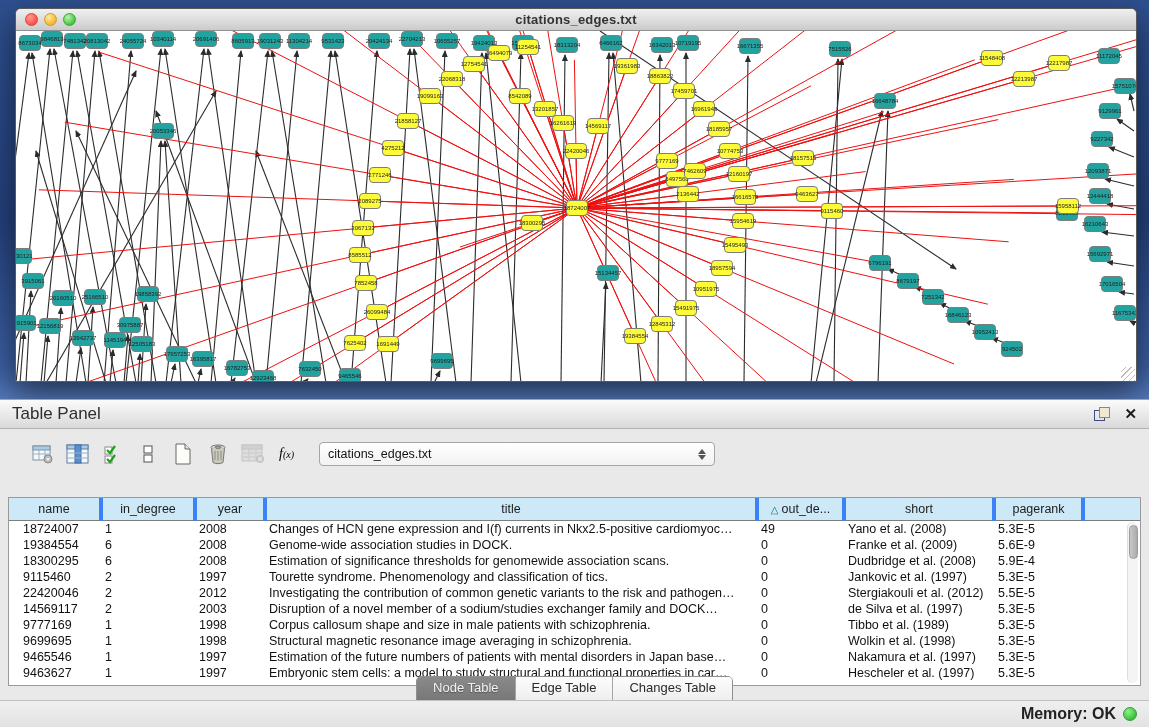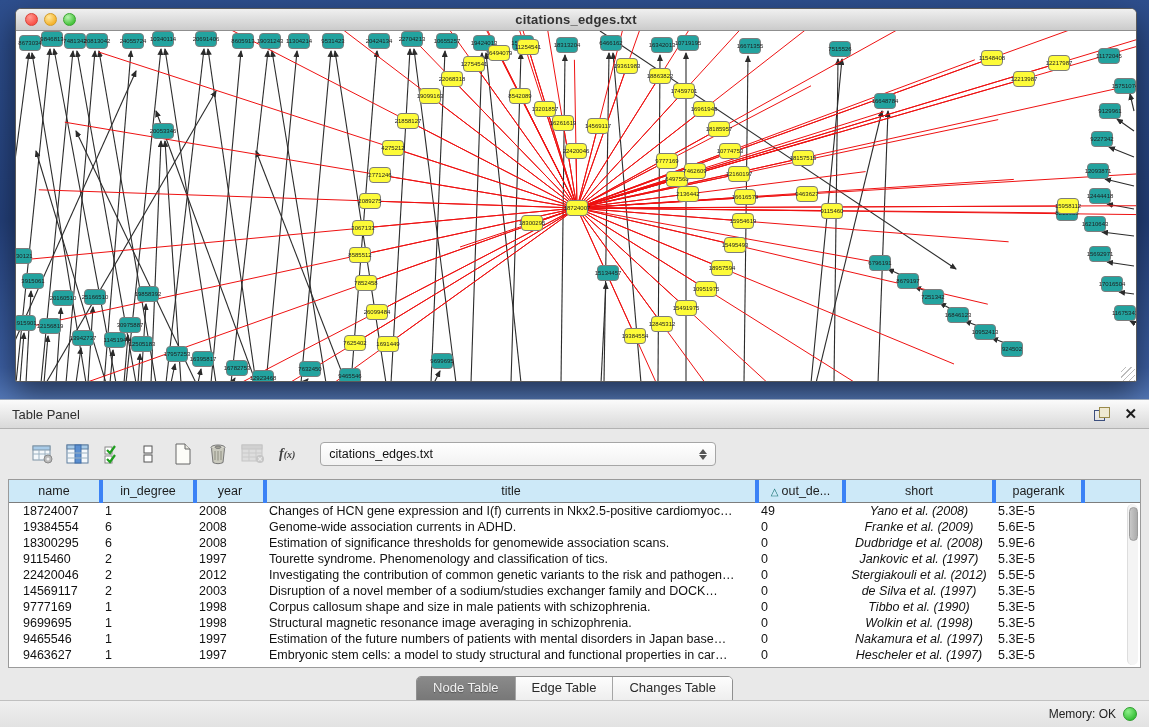--- a/index.html
+++ b/index.html
@@ -25,70 +25,70 @@
   .canvas { position:relative; width:1120px; height:351px; background:#fff; }
   .canvas svg { display:block; }
   .resize-grip { position:absolute; right:1px; bottom:1px; width:14px; height:14px;
     background:repeating-linear-gradient(135deg, transparent 0 3px, #b5b5b5 3px 4px); opacity:.9; }
 
   
   .table-panel { position:absolute; left:0; top:399px; width:1149px; height:301px; background:#e9e9e9; }
   .panel-header { height:30px; background:linear-gradient(180deg,#fbfbfb,#d9d9d9);
     border-top:1px solid #9aa7bb; border-bottom:1px solid #b2b2b2;
     display:flex; align-items:center; padding:0 12px; }
-  .panel-header .ph-title { font-size:13px; color:#2e2e2e; }
+  .panel-header .ph-title { font-size:17px; color:#2e2e2e; }
   .panel-header .spacer { flex:1; }
   .float-btn { width:16px; height:14px; position:relative; margin-right:14px; cursor:default; }
   .float-btn::before { content:""; position:absolute; left:0; bottom:0; width:9px; height:9px; border:1.5px solid #3c4f7e; }
   .float-btn::after  { content:""; position:absolute; right:0; top:0;  width:9px; height:9px; border:1.5px solid #9a8a4a; background:#efe9d2; }
   .close-btn { font-size:15px; font-weight:bold; color:#1c1c1c; line-height:14px; }
 
   .toolbar { display:flex; align-items:center; height:34px; margin:8px 0 0 30px; gap:9px; }
   .tool { width:26px; height:26px; display:flex; align-items:center; justify-content:center; border-radius:3px; }
   .tool svg { display:block; }
-  .fx { font-size:14px; color:#404040; font-family:"Liberation Serif", serif; font-style:italic; font-weight:bold; padding:0 4px; }
+  .fx { font-size:14px; color:#000000; font-family:"Liberation Serif", serif; font-style:italic; font-weight:normal; padding:0 4px; }
   .fx .small { font-size:10px; }
   .combo { width:396px; height:24px; margin-left:12px; background:linear-gradient(180deg,#ffffff,#f2f2f2);
     border:1px solid #a6a6a6; border-radius:4px; display:flex; align-items:center; padding:0 8px;
     box-shadow:inset 0 1px 1px rgba(255,255,255,.8); }
   .combo .combo-text { flex:1; font-size:12.5px; color:#111; }
   .combo .stepper { display:flex; flex-direction:column; gap:1px; align-items:center; }
   .combo .stepper i { width:0; height:0; border-left:4px solid transparent; border-right:4px solid transparent; }
   .combo .stepper i.up   { border-bottom:5px solid #555; }
   .combo .stepper i.down { border-top:5px solid #555; }
 
-  .table-wrap { position:absolute; left:8px; right:8px; top:80px; height:189px;
+  .table-wrap { position:absolute; left:8px; right:8px; top:98px; height:189px;
     background:#fff; border:1px solid #9a9a9a; overflow:hidden; }
   table.data { border-collapse:collapse; table-layout:fixed; width:100%; }
   table.data th { background:#cde9f8; border-left:4px solid #3b82f6; border-bottom:1px solid #7d7d7d;
     height:22px; font-size:12.5px; font-weight:normal; color:#1c1c1c; text-align:center; overflow:hidden; white-space:nowrap; }
   table.data th:first-child { border-left:none; }
   table.data td { font-size:12.5px; color:#111; height:16px; line-height:16px; padding:0 4px;
     overflow:hidden; white-space:nowrap; text-overflow:clip; }
   table.data td:first-child { padding-left:14px; }
-  td.al { text-align:left; } td.ac { text-align:center;font-style:italic; }
+  td.al { text-align:left; } td.ac { text-align:left; }
   .sort-tri { font-size:10px; margin-right:3px; color:#0a5; color:#136f6f; }
   .vscroll { position:absolute; right:2px; top:24px; bottom:2px; width:11px; background:#f4f4f4;
     border-left:1px solid #ddd; border-radius:6px; }
   .vscroll .thumb { position:absolute; left:1px; top:3px; width:9px; height:34px; border-radius:5px;
     background:linear-gradient(90deg,#c8c8c8,#ababab); border:1px solid #9b9b9b; }
 
   .tabs { position:absolute; left:0; right:0; top:277px; display:flex; justify-content:center; }
   .tabbar { display:flex; border:1px solid #8f8f8f; border-radius:5px; overflow:hidden;
     box-shadow:0 1px 0 rgba(255,255,255,.7); }
   .tab { padding:3px 16px 16px; font-size:13px; color:#2a2a2a; background:linear-gradient(180deg,#fdfdfd,#e7e7e7);
     border-left:1px solid #a5a5a5; }
   .tab:first-child { border-left:none; }
   .tab.selected { background:linear-gradient(180deg,#8a8a8a,#6f6f6f); color:#f2f2f2; text-shadow:0 1px 1px rgba(0,0,0,.35); }
 
   
   .status-bar { position:absolute; left:0; top:700px; width:1149px; height:27px;
     background:linear-gradient(180deg,#efefef,#e2e2e2); border-top:1px solid #c0c0c0;
     display:flex; align-items:center; justify-content:flex-end; padding:0 12px; gap:7px; }
-  .status-bar .mem { font-size:12px; color:#222; }
+  .status-bar .mem { font-size:16px; color:#222;font-weight:bold; }
   .status-dot { width:14px; height:14px; border-radius:50%;
     background:radial-gradient(circle at 35% 30%,#8ef08a,#37bf37 75%); border:1px solid #2e9e2e; }
 </style>
 </head>
 <body>
 
 <div class="desktop">
   <div class="net-window">
     <div class="titlebar">
       <div class="lights">
@@ -822,34 +822,34 @@
             <td class="al">Changes of HCN gene expression and I(f) currents in Nkx2.5-positive cardiomyoc…</td>
             <td class="al">49</td>
             <td class="ac">Yano et al. (2008)</td>
             <td class="al">5.3E-5</td>
             <td></td>
           </tr>
           <tr>
             <td class="al">19384554</td>
             <td class="al">6</td>
             <td class="al">2008</td>
-            <td class="al">Genome-wide association currents in ADHD.</td>
+            <td class="al">Genome-wide association studies in DOCK.</td>
             <td class="al">0</td>
             <td class="ac">Franke et al. (2009)</td>
-            <td class="al">5.6E-5</td>
+            <td class="al">5.6E-9</td>
             <td></td>
           </tr>
           <tr>
             <td class="al">18300295</td>
             <td class="al">6</td>
             <td class="al">2008</td>
             <td class="al">Estimation of significance thresholds for genomewide association scans.</td>
             <td class="al">0</td>
             <td class="ac">Dudbridge et al. (2008)</td>
-            <td class="al">5.9E-6</td>
+            <td class="al">5.9E-4</td>
             <td></td>
           </tr>
           <tr>
             <td class="al">9115460</td>
             <td class="al">2</td>
             <td class="al">1997</td>
             <td class="al">Tourette syndrome. Phenomenology and classification of tics.</td>
             <td class="al">0</td>
             <td class="ac">Jankovic et al. (1997)</td>
             <td class="al">5.3E-5</td>
@@ -874,21 +874,21 @@
             <td class="ac">de Silva et al. (1997)</td>
             <td class="al">5.3E-5</td>
             <td></td>
           </tr>
           <tr>
             <td class="al">9777169</td>
             <td class="al">1</td>
             <td class="al">1998</td>
             <td class="al">Corpus callosum shape and size in male patients with schizophrenia.</td>
             <td class="al">0</td>
-            <td class="ac">Tibbo et al. (1990)</td>
+            <td class="ac">Tibbo et al. (1989)</td>
             <td class="al">5.3E-5</td>
             <td></td>
           </tr>
           <tr>
             <td class="al">9699695</td>
             <td class="al">1</td>
             <td class="al">1998</td>
             <td class="al">Structural magnetic resonance image averaging in schizophrenia.</td>
             <td class="al">0</td>
             <td class="ac">Wolkin et al. (1998)</td>

